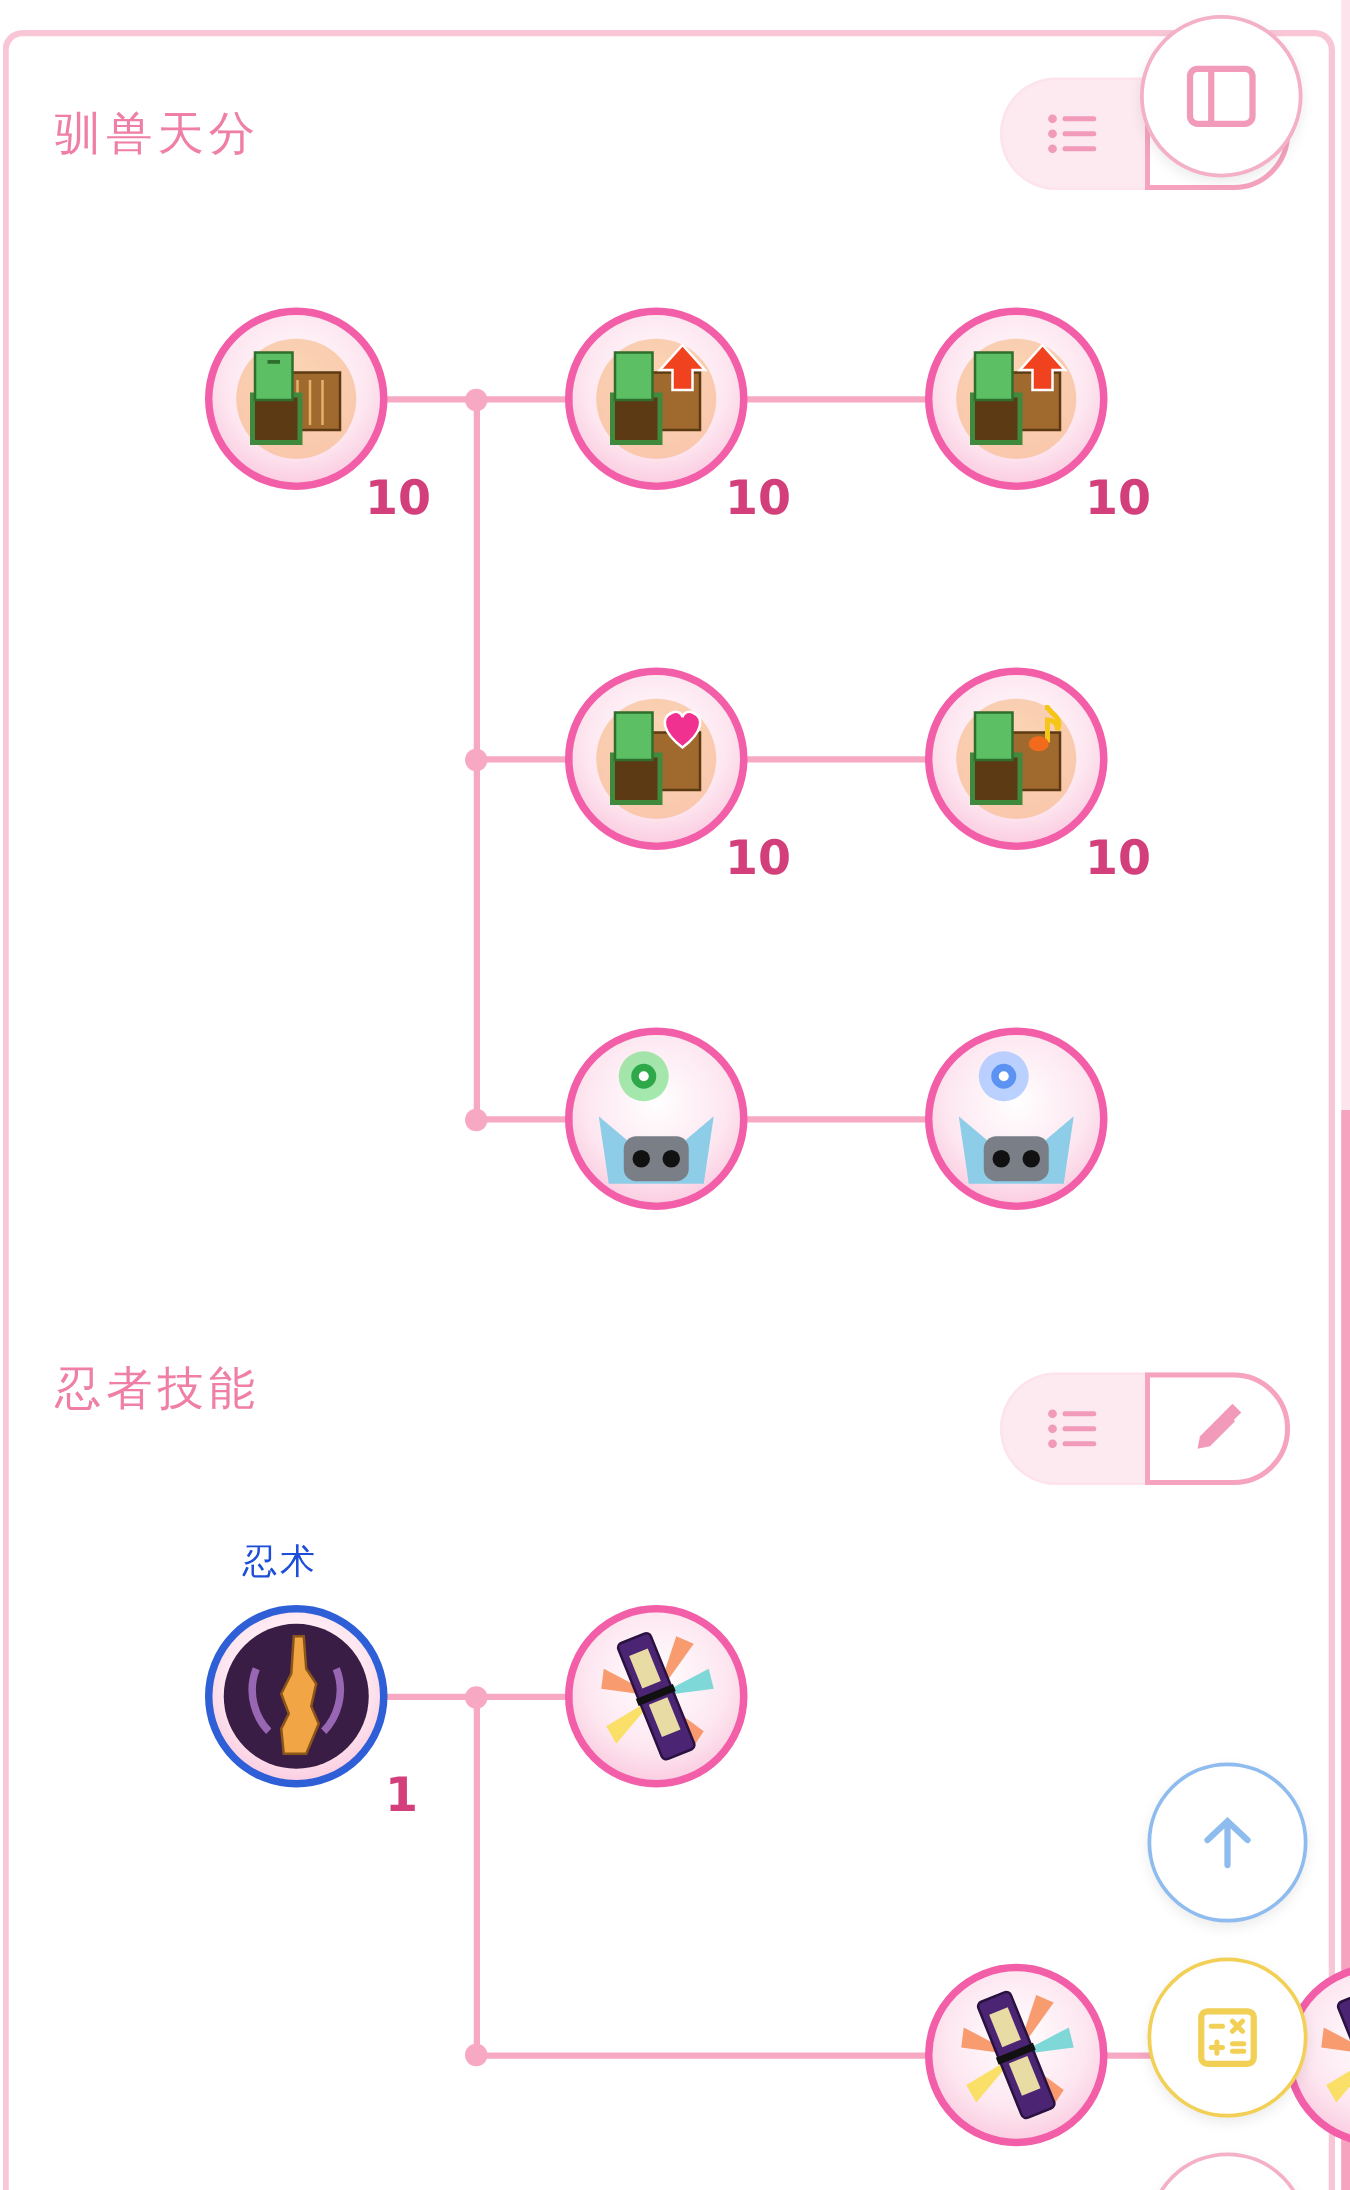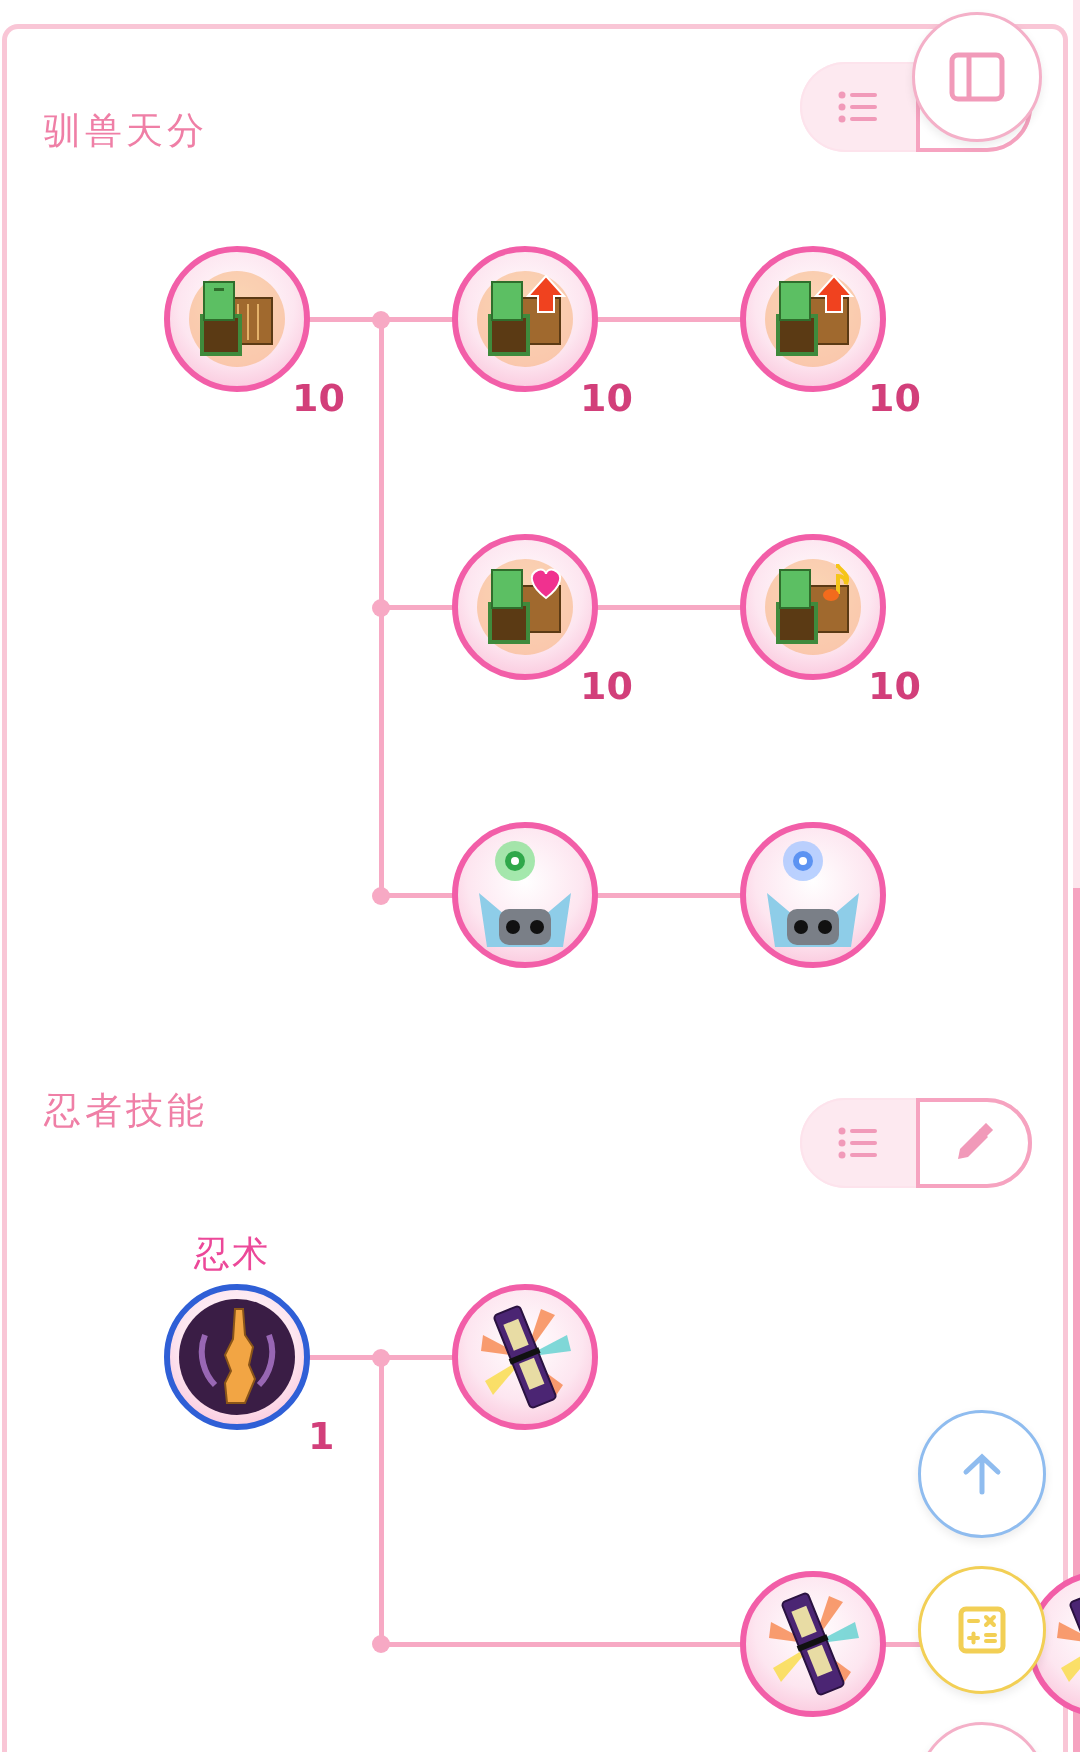--- a/index.html
+++ b/index.html
@@ -9,31 +9,31 @@
   .scroll-thumb { position:absolute; left:1073px; top:888px; width:7px; height:864px; background:#f6a3c0; }
   .section-title { position:absolute; left:44px; font-size:37px; color:#ef7fa6; letter-spacing:4px; }
   .toggle { position:absolute; width:232px; height:90px; border-radius:45px; background:#fde9f0; box-shadow: 0 0 0 2px #fde3ec inset; }
   .toggle .list-btn { position:absolute; left:0; top:0; width:116px; height:90px; display:flex; align-items:center; justify-content:center; }
   .toggle .edit-btn { position:absolute; left:116px; top:0; width:116px; height:90px; box-sizing:border-box; border:4px solid #f6a3c0; border-radius:0 45px 45px 0; background:#fff; display:flex; align-items:center; justify-content:center; }
   .line { position:absolute; background:#f7a9c4; }
   .dot { position:absolute; width:18px; height:18px; border-radius:50%; background:#f7a9c4; }
   .node { position:absolute; width:146px; height:146px; border-radius:50%; box-sizing:border-box; border:6px solid #f25ea8; background:radial-gradient(circle at 50% 40%, #fff 0%, #fde6f0 55%, #f9b6d2 100%); display:flex; align-items:center; justify-content:center; overflow:hidden; }
   .node.active { border-color:#2f5fd6; }
   .level { position:absolute; font-size:38px; font-weight:bold; color:#d23f7a; }
-  .node-label { position:absolute; font-size:36px; color:#ec4899; letter-spacing:2px; }
+  .node-label { position:absolute; font-size:28px; color:#1d4ed8; letter-spacing:2px; }
   .fab { position:absolute; width:128px; height:128px; border-radius:50%; background:#fff; box-sizing:border-box; display:flex; align-items:center; justify-content:center; box-shadow:0 4px 10px rgba(0,0,0,0.08); }
 </style>
 </head>
 <body>
 
 <div class="card"></div>
 <div class="scroll-track"></div>
 <div class="scroll-thumb"></div>
 
-<div class="section-title" style="top:82px;margin-top:24px;">驯兽天分</div>
+<div class="section-title" style="top:82px;">驯兽天分</div>
 <div class="toggle" style="left:800px; top:62px;">
   <div class="list-btn">
     <svg width="40" height="34" viewBox="0 0 40 34">
         <g fill="#f19ab9">
           <circle cx="4" cy="5" r="3.5"></circle>
           <circle cx="4" cy="17" r="3.5"></circle>
           <circle cx="4" cy="29" r="3.5"></circle>
           <rect x="12" y="3" width="27" height="4" rx="2"></rect>
           <rect x="12" y="15" width="27" height="4" rx="2"></rect>
           <rect x="12" y="27" width="27" height="4" rx="2"></rect>

